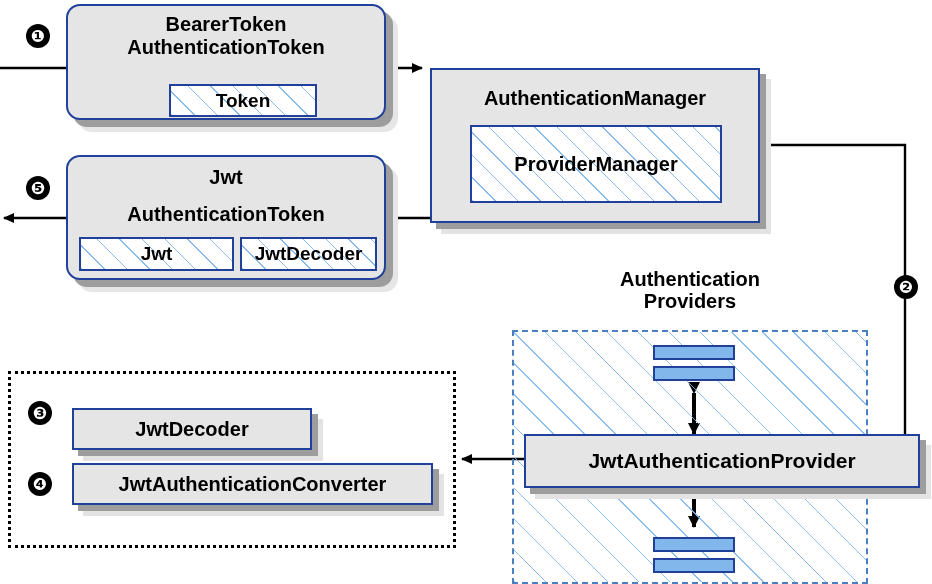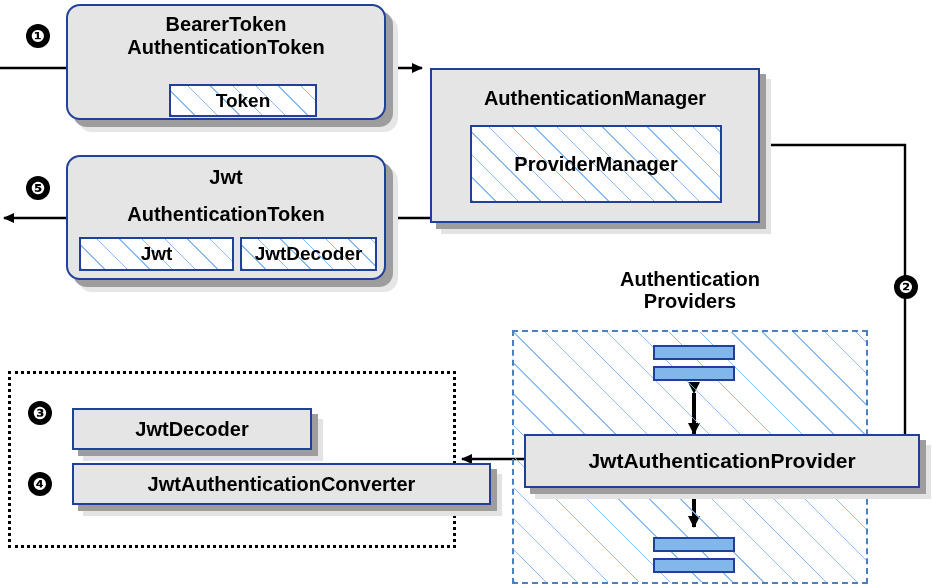--- a/index.html
+++ b/index.html
@@ -214,21 +214,21 @@
   </div>
 
   <div class="node shadow2" style="left:524px; top:434px; width:396px; height:54px; justify-content:center; font-size:21px;">
     <div>JwtAuthenticationProvider</div>
   </div>
 
   <div class="node shadow2" style="left:72px; top:408px; width:240px; height:42px; justify-content:center; font-size:20px;">
     <div>JwtDecoder</div>
   </div>
 
-  <div class="node shadow2" style="left:72px; top:463px; width:419px; height:42px; justify-content:center; font-size:20px;">
+  <div class="node shadow2" style="left:72px; top:463px; width:361px; height:42px; justify-content:center; font-size:20px;">
     <div>JwtAuthenticationConverter</div>
   </div>
 
   <div class="bullet" style="left:26px; top:24px;">❶</div>
   <div class="bullet" style="left:894px; top:275px;">❷</div>
   <div class="bullet" style="left:28px; top:401px;">❸</div>
   <div class="bullet" style="left:28px; top:472px;">❹</div>
   <div class="bullet" style="left:26px; top:176px;">❺</div>
 
 </div>

